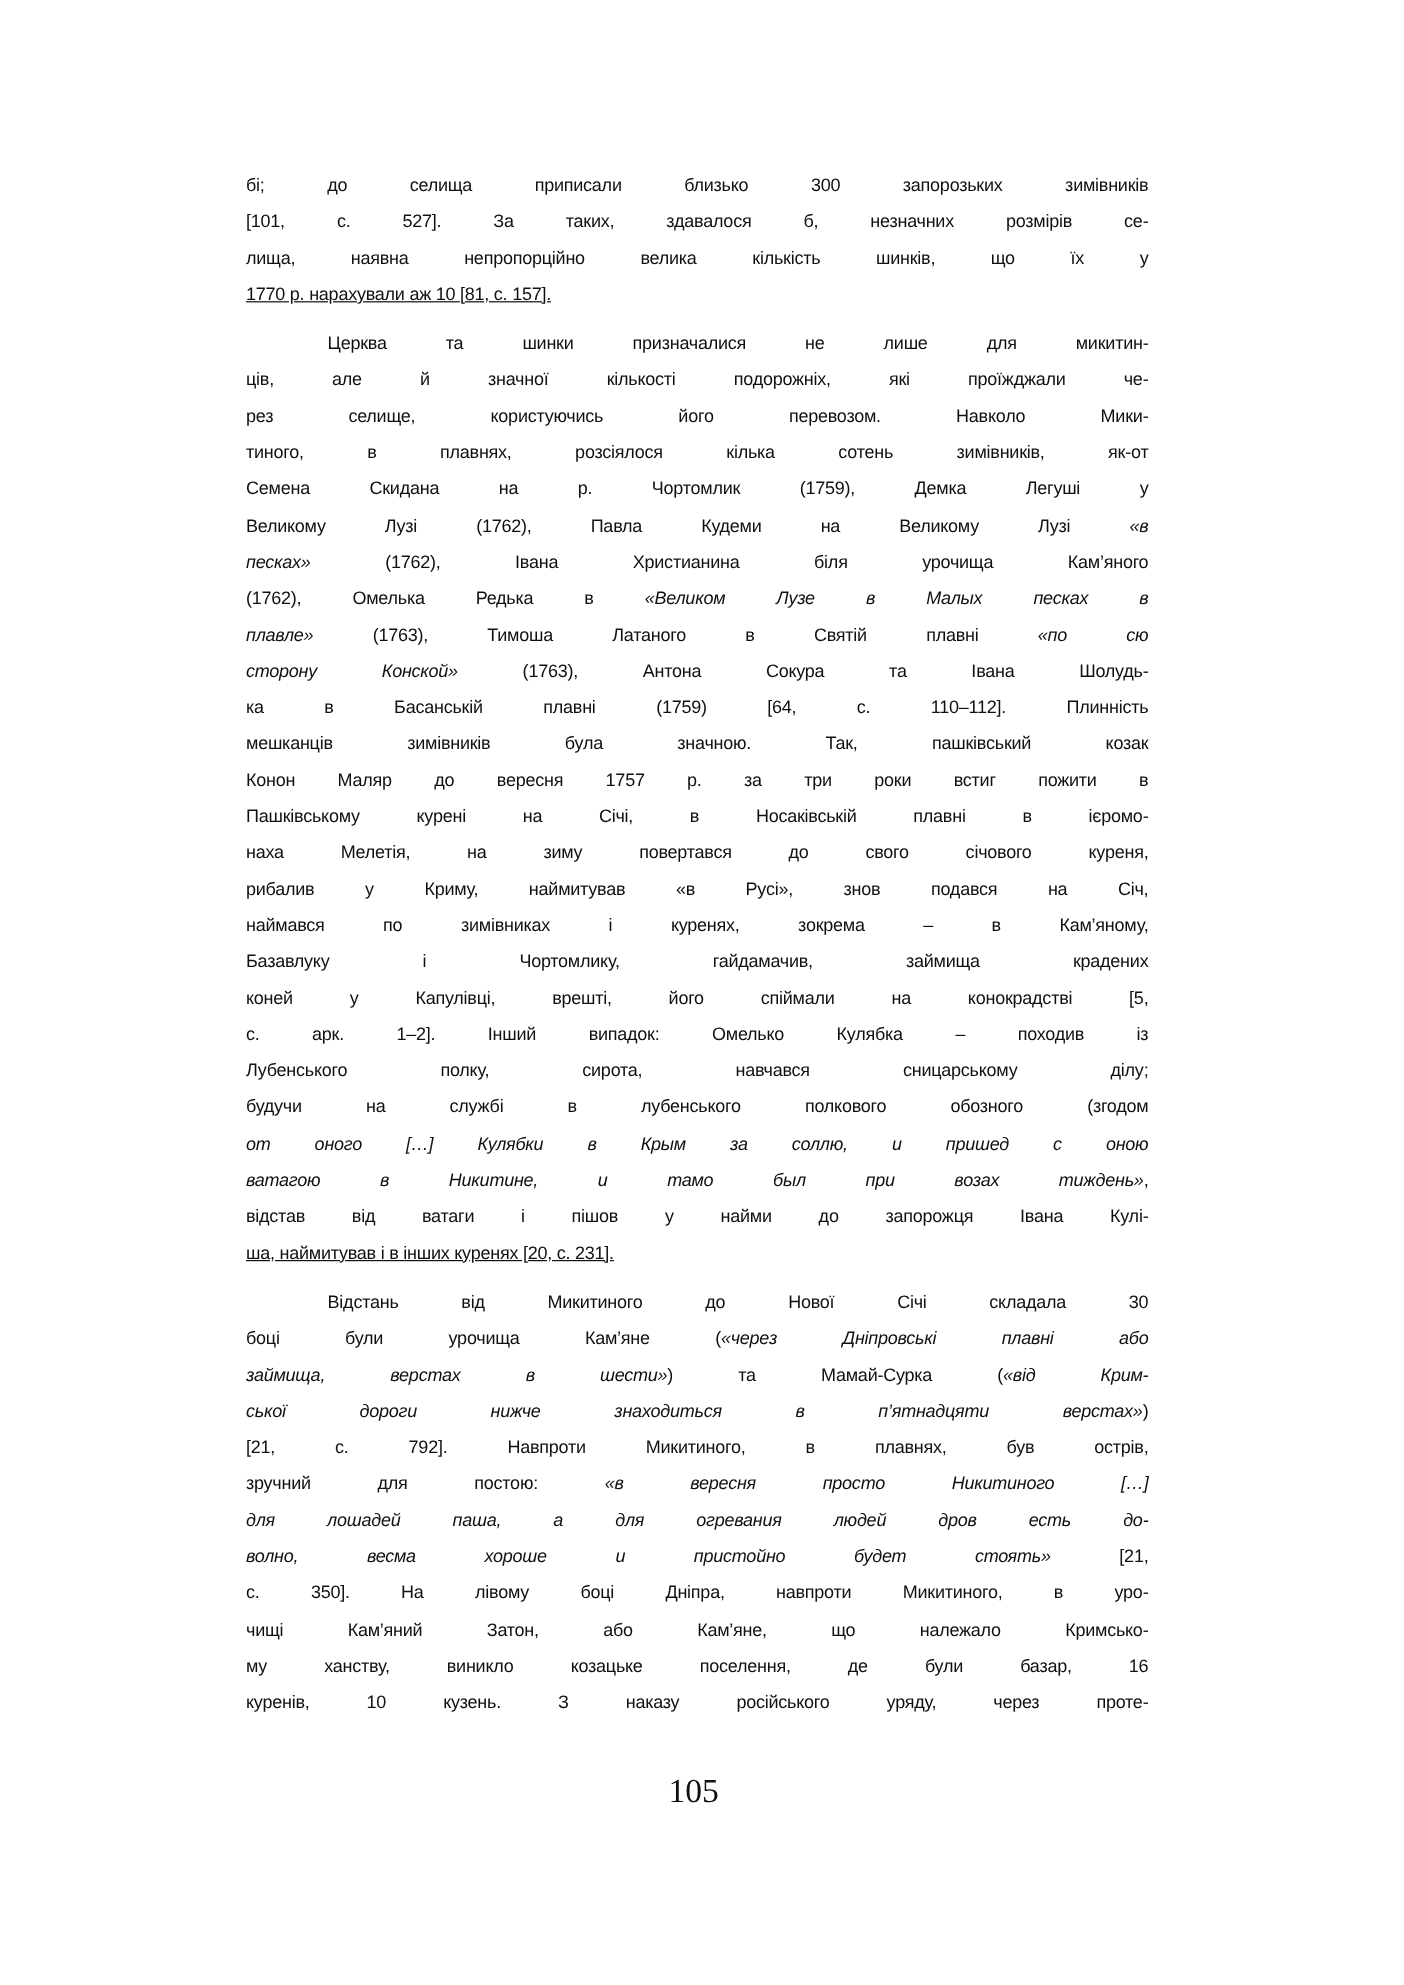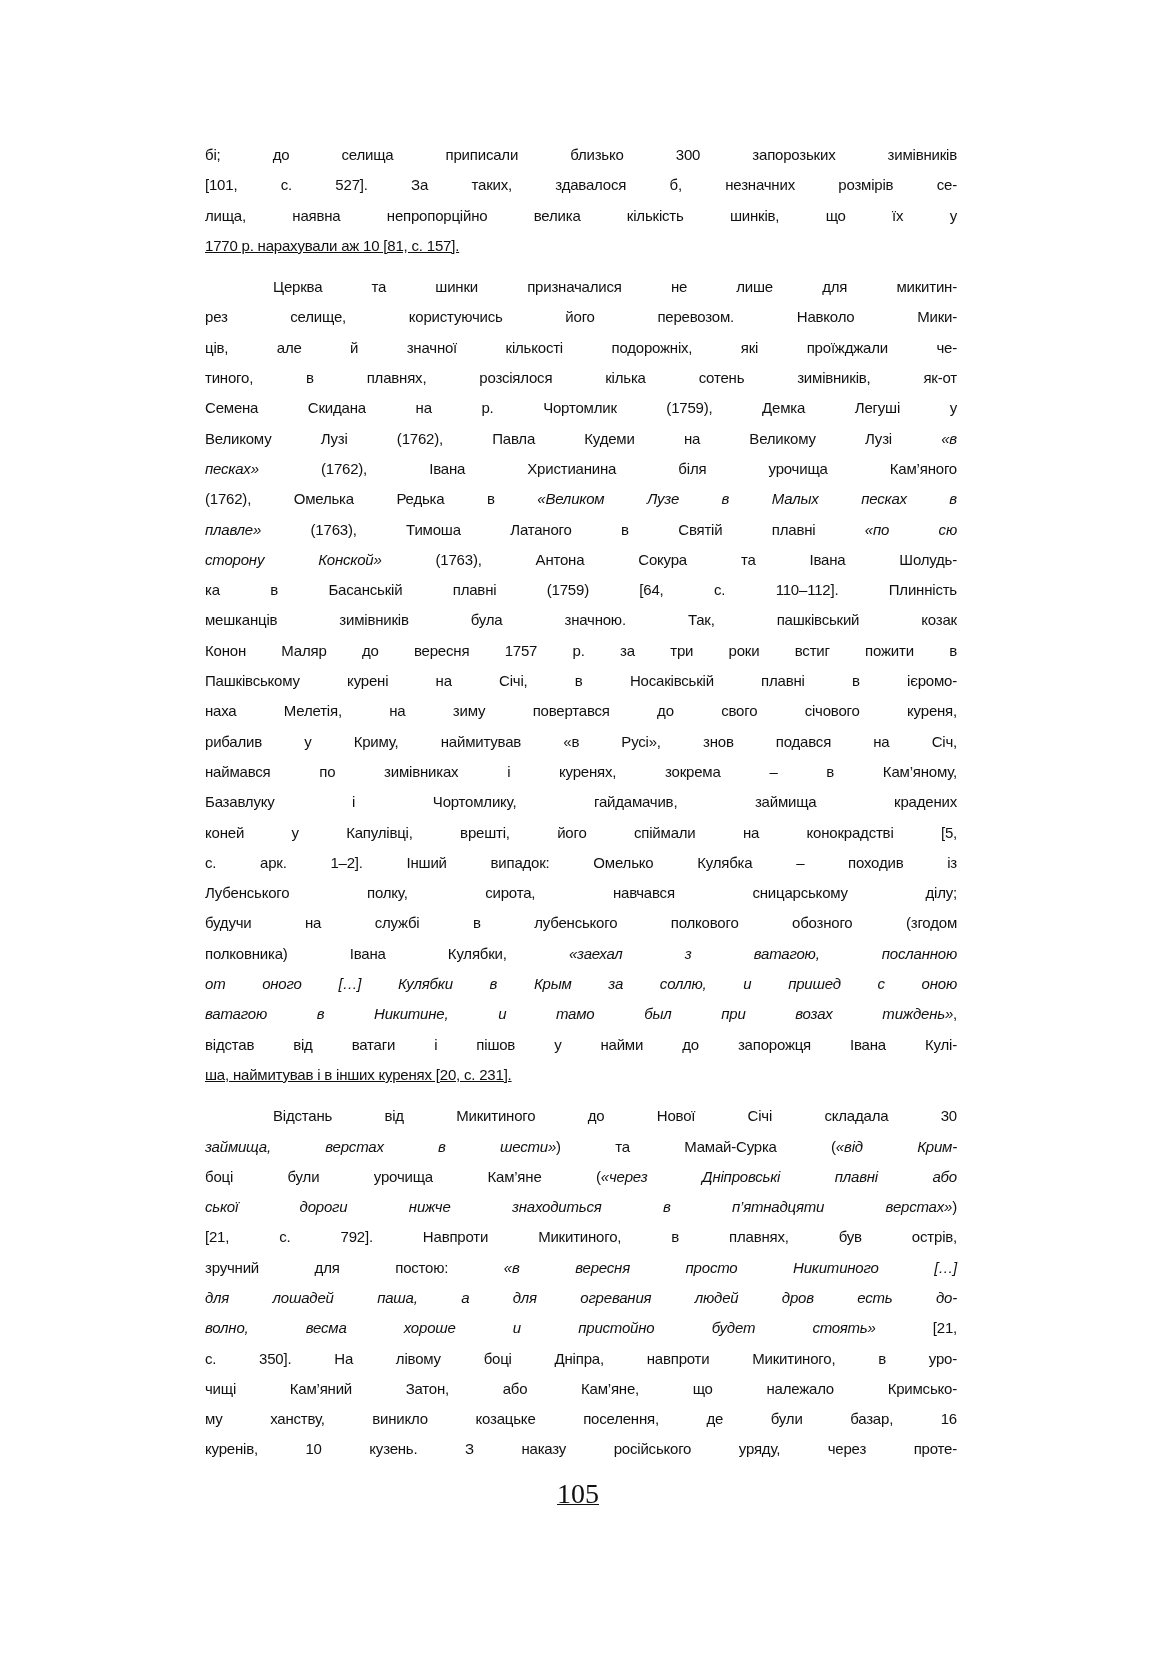--- a/index.html
+++ b/index.html
@@ -36,72 +36,70 @@
   .line { white-space: normal; }
   .line.flush { text-align-last: left; text-decoration: underline; }
   .line.indent { padding-left: 68px; margin-top: 11px; }
   .it { font-style: italic; }
   #page-number-wrap {
     position: absolute;
     top: 1478px;
     left: 0;
     width: 1156px;
     text-align: center;
-    text-decoration: underline;
   }
   #page-number {
     font-family: "Liberation Serif", "DejaVu Serif", serif;
     font-size: 28px;
     color: #101010;
   }
 </style>
 </head>
 <body>
 
 <div id="page">
   <div id="text-block">
       <div class="para">
         <div class="line"><span>бі; до селища приписали близько 300 запорозьких зимівників</span></div>
         <div class="line"><span>[101, с. 527]. За таких, здавалося б, незначних розмірів се-</span></div>
         <div class="line"><span>лища, наявна непропорційно велика кількість шинків, що їх у</span></div>
         <div class="line flush"><span>1770 р. нарахували аж 10 [81, с. 157].</span></div>
       </div>
       <div class="para">
         <div class="line indent"><span>Церква та шинки призначалися не лише для микитин-</span></div>
+        <div class="line"><span>ців, але й значної кількості подорожніх, які проїжджали че-</span></div>
         <div class="line"><span>рез селище, користуючись його перевозом. Навколо Мики-</span></div>
-        <div class="line"><span>ців, але й значної кількості подорожніх, які проїжджали че-</span></div>
         <div class="line"><span>тиного, в плавнях, розсіялося кілька сотень зимівників, як-от</span></div>
         <div class="line"><span>Семена Скидана на р. Чортомлик (1759), Демка Легуші у</span></div>
         <div class="line"><span>Великому Лузі (1762), Павла Кудеми на Великому Лузі </span><span class="it">«в</span></div>
         <div class="line"><span class="it">песках»</span><span> (1762), Івана Христианина біля урочища Кам’яного</span></div>
         <div class="line"><span>(1762), Омелька Редька в </span><span class="it">«Великом Лузе в Малых песках в</span></div>
         <div class="line"><span class="it">плавле»</span><span> (1763), Тимоша Латаного в Святій плавні </span><span class="it">«по сю</span></div>
         <div class="line"><span class="it">сторону Конской»</span><span> (1763), Антона Сокура та Івана Шолудь-</span></div>
         <div class="line"><span>ка в Басанській плавні (1759) [64, с. 110–112]. Плинність</span></div>
         <div class="line"><span>мешканців зимівників була значною. Так, пашківський козак</span></div>
         <div class="line"><span>Конон Маляр до вересня 1757 р. за три роки встиг пожити в</span></div>
         <div class="line"><span>Пашківському курені на Січі, в Носаківській плавні в ієромо-</span></div>
         <div class="line"><span>наха Мелетія, на зиму повертався до свого січового куреня,</span></div>
         <div class="line"><span>рибалив у Криму, наймитував «в Русі», знов подався на Січ,</span></div>
         <div class="line"><span>наймався по зимівниках і куренях, зокрема – в Кам’яному,</span></div>
         <div class="line"><span>Базавлуку і Чортомлику, гайдамачив, займища крадених</span></div>
         <div class="line"><span>коней у Капулівці, врешті, його спіймали на конокрадстві [5,</span></div>
         <div class="line"><span>с. арк. 1–2]. Інший випадок: Омелько Кулябка – походив із</span></div>
         <div class="line"><span>Лубенського полку, сирота, навчався сницарському ділу;</span></div>
         <div class="line"><span>будучи на службі в лубенського полкового обозного (згодом</span></div>
-        <div class="line"><span>полковника) Івана Кулябки, </span><span class="it">«заехал з ватагою, посланною</span></div>
         <div class="line"><span class="it">от оного […] Кулябки в Крым за соллю, и пришед с оною</span></div>
         <div class="line"><span class="it">ватагою в Никитине, и тамо был при возах тиждень»</span><span>,</span></div>
         <div class="line"><span>відстав від ватаги і пішов у найми до запорожця Івана Кулі-</span></div>
         <div class="line flush"><span>ша, наймитував і в інших куренях [20, с. 231].</span></div>
       </div>
       <div class="para">
         <div class="line indent"><span>Відстань від Микитиного до Нової Січі складала 30</span></div>
+        <div class="line"><span>боці були урочища Кам’яне (</span><span class="it">«через Дніпровські плавні або</span></div>
         <div class="line"><span class="it">займища, верстах в шести»</span><span>) та Мамай-Сурка (</span><span class="it">«від Крим-</span></div>
-        <div class="line"><span>боці були урочища Кам’яне (</span><span class="it">«через Дніпровські плавні або</span></div>
         <div class="line"><span class="it">ської дороги нижче знаходиться в п’ятнадцяти верстах»</span><span>)</span></div>
         <div class="line"><span>[21, с. 792]. Навпроти Микитиного, в плавнях, був острів,</span></div>
         <div class="line"><span>зручний для постою: </span><span class="it">«в вересня просто Никитиного […]</span></div>
         <div class="line"><span class="it">для лошадей паша, а для огревания людей дров есть до-</span></div>
         <div class="line"><span class="it">волно, весма хороше и пристойно будет стоять»</span><span> [21,</span></div>
         <div class="line"><span>с. 350]. На лівому боці Дніпра, навпроти Микитиного, в уро-</span></div>
         <div class="line"><span>чищі Кам’яний Затон, або Кам’яне, що належало Кримсько-</span></div>
         <div class="line"><span>му ханству, виникло козацьке поселення, де були базар, 16</span></div>
         <div class="line"><span>куренів, 10 кузень. З наказу російського уряду, через проте-</span></div>
       </div>

